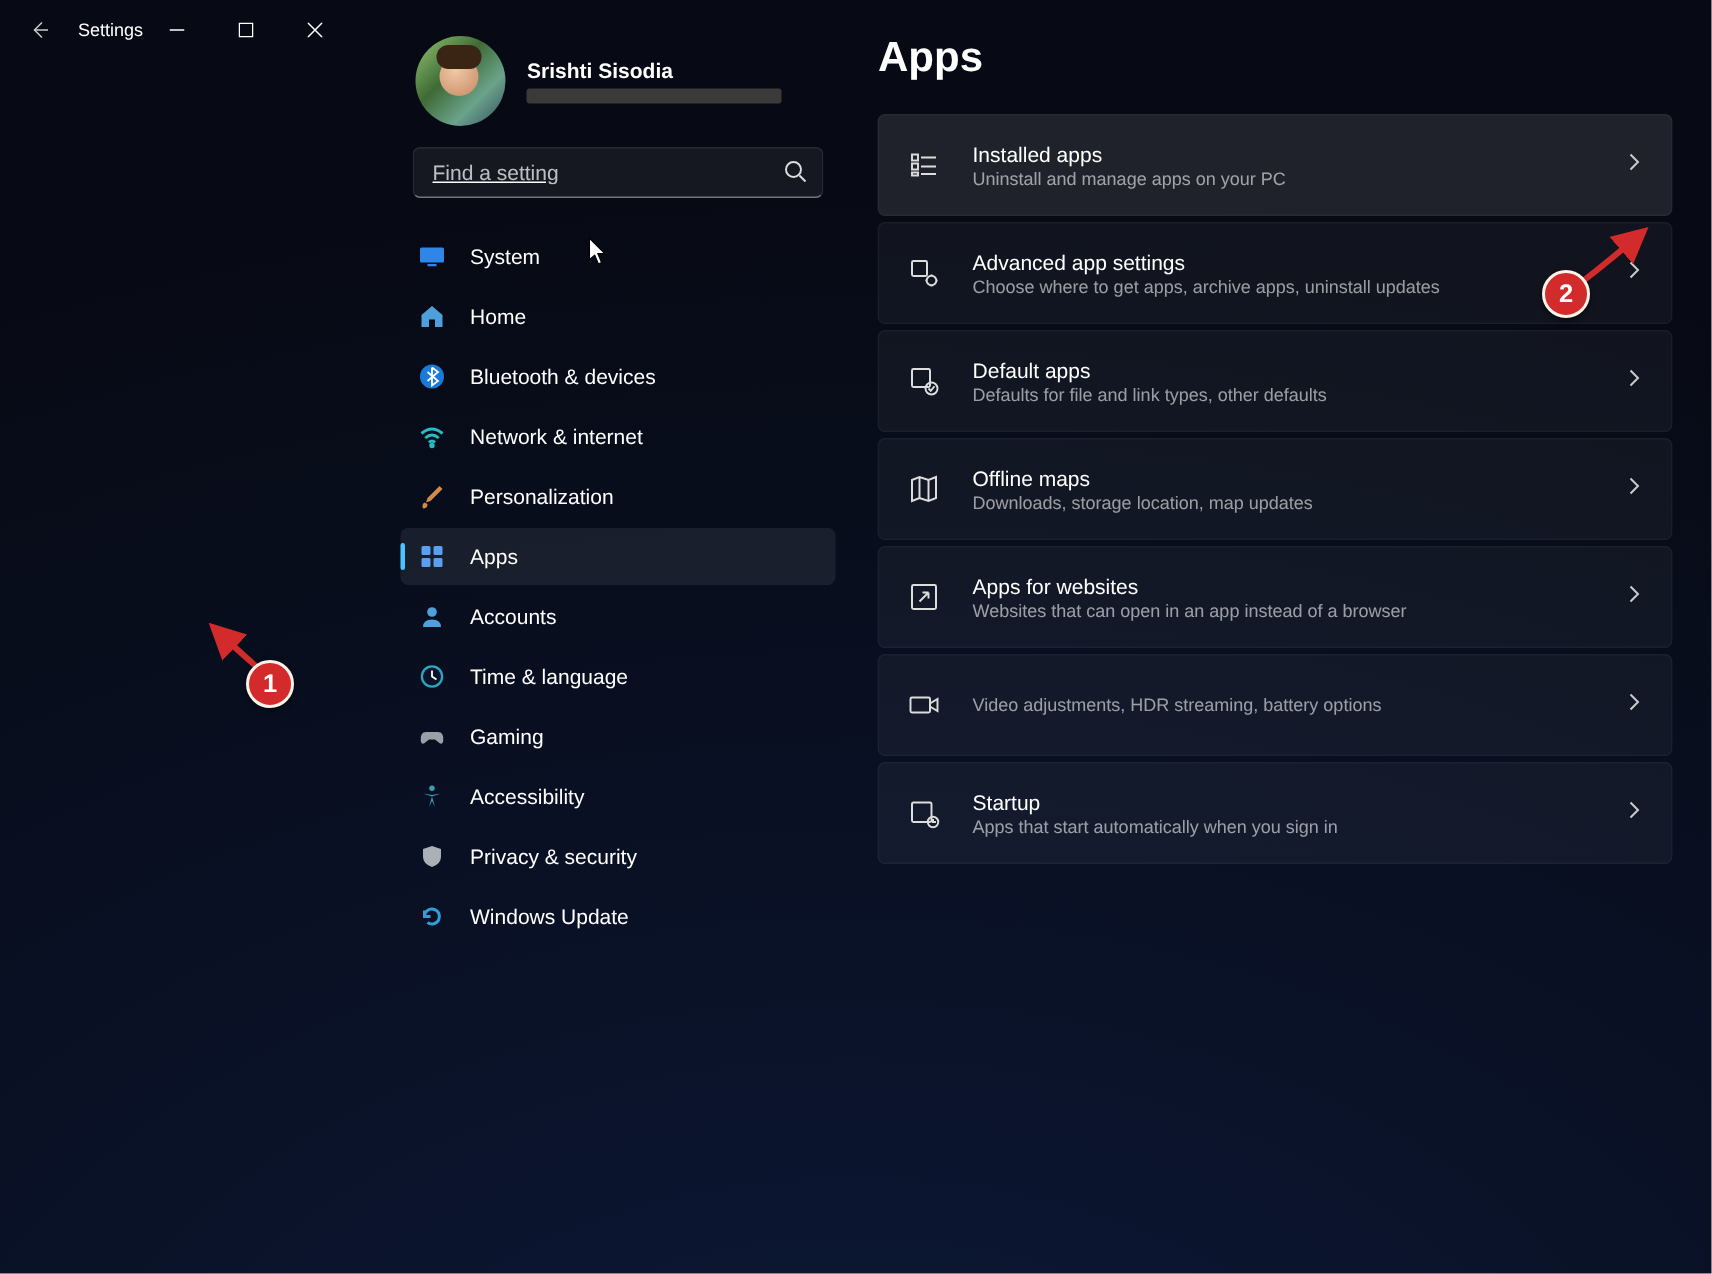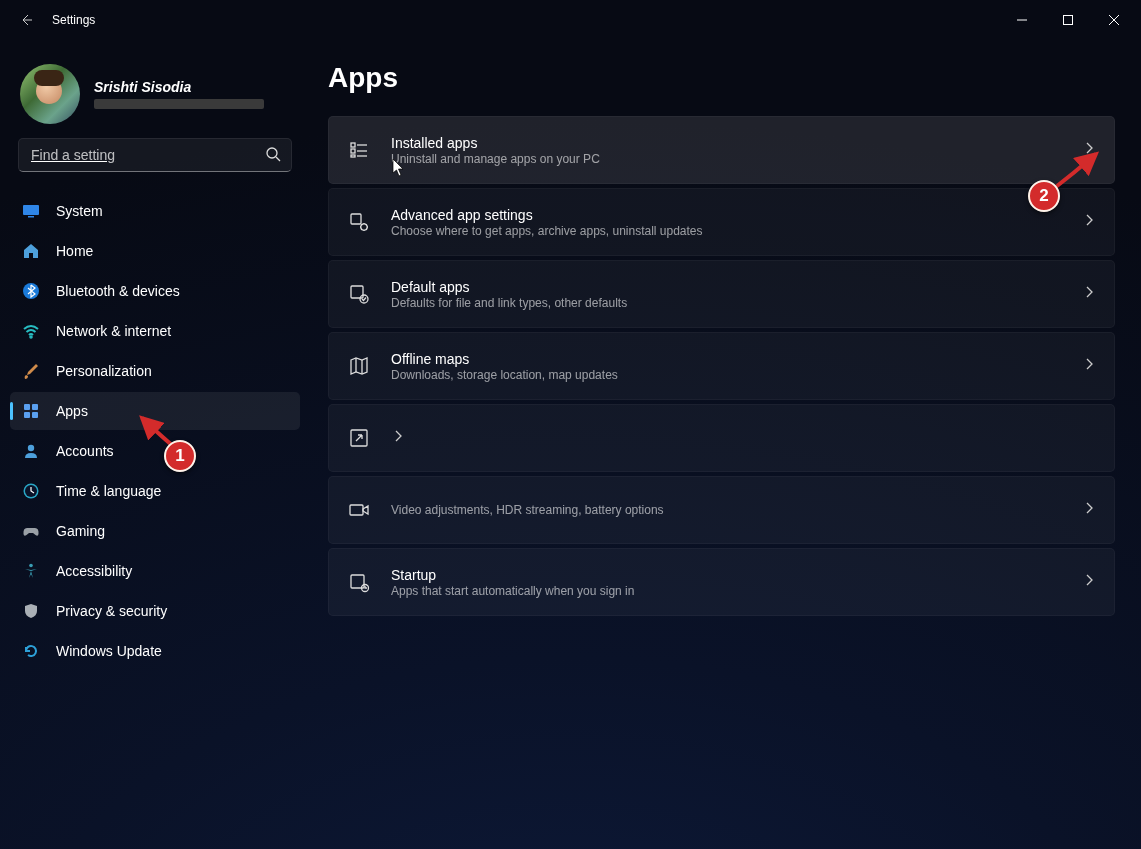--- a/index.html
+++ b/index.html
@@ -2,40 +2,40 @@
 <html><head>
 <meta charset="utf-8">
 <style>
   * { box-sizing: border-box; margin: 0; padding: 0; font-family: "Segoe UI", sans-serif; }
   html, body { width: 1141px; height: 849px; overflow: hidden; }
   body {
     background: radial-gradient(ellipse 1400px 900px at 50% 120%, #0d1a3a 0%, #0a1228 40%, #070a14 100%);
     color: #ffffff;
   }
 
-  .window { width: 1141px; height: 849px; display: flex; flex-direction: column; }
+  .window { width: 1141px; height: 849px; display: flex; flex-direction: row; gap: 20px; }
 
   
   .titlebar { height: 40px; display: flex; align-items: center; padding: 0 4px; }
   .titlebar .back { width: 44px; height: 40px; display:flex; align-items:center; justify-content:center; color:#ccc; font-size:14px; }
   .titlebar .title { font-size: 12px; color:#fff; padding-left:4px; }
   .titlebar .spacer { flex: 1; }
   .win-controls { display: flex; }
   .win-btn { width: 46px; height: 40px; display:flex; align-items:center; justify-content:center; color:#fff; }
   .win-btn svg { stroke:#fff; }
 
   .content { flex:1; display:flex; }
 
   
   .sidebar { width: 310px; padding: 16px 10px 16px 10px; display:flex; flex-direction:column; }
   .profile { display:flex; align-items:center; padding: 8px 10px 14px 10px; gap:14px; }
   .avatar { width:60px; height:60px; border-radius:50%; background: linear-gradient(135deg,#97c774,#3e6a35 40%,#6ba38b 70%,#324b5e); flex-shrink:0; position:relative; overflow:hidden;}
   .avatar::before{content:"";position:absolute;top:14px;left:16px;width:26px;height:26px;border-radius:50%;background:radial-gradient(circle at 40% 35%,#f0c9a6,#c58862);}
   .avatar::after{content:"";position:absolute;top:6px;left:14px;width:30px;height:16px;border-radius:8px;background:#3a2515;}
-  .profile-text { display:flex; flex-direction:column; gap:4px;font-style:italic; }
+  .profile-text { display:flex; flex-direction:column; gap:4px; }
   .profile-name { font-size:14px; font-weight:600; color:#fff; }
   .profile-sub { width:170px; height:10px; background:#3a3a3a; border-radius:2px; }
 
   .search-wrap { padding: 0 8px 16px 8px; text-decoration: underline; }
   .search-box { position:relative; display:flex; align-items:center; background: rgba(255,255,255,0.06); border:1px solid rgba(255,255,255,0.08); border-bottom:1px solid rgba(255,255,255,0.4); border-radius:5px; height:34px; padding:0 36px 0 12px;}
   .search-box input { background:transparent; border:none; outline:none; color:#fff; font-size:14px; width:100%; }
   .search-box input::placeholder { color: rgba(255,255,255,0.72); }
   .search-icon { position:absolute; right:10px; top:7px; color:#ddd; }
 
   .nav { list-style:none; display:flex; flex-direction:column; gap:2px; padding-top:4px;}
@@ -312,20 +312,24 @@
               </svg></span>
         </div>
 
         <div class="card">
           <span class="card-icon">
               <svg width="22" height="22" viewBox="0 0 22 22" fill="none" stroke="#ddd" stroke-width="1.3">
                 <rect x="3" y="3" width="16" height="16" rx="1"></rect>
                 <path d="M8 14 L14 8 M14 8 H10 M14 8 V12"></path>
               </svg>
             </span>
+          <div class="card-text">
+            <span class="card-title">Apps for websites</span>
+            <span class="card-sub">Websites that can open in an app instead of a browser</span>
+          </div>
           <span class="card-chevron"><svg width="14" height="14" viewBox="0 0 14 14">
                 <path d="M5 2 L10 7 L5 12" stroke="#ccc" stroke-width="1.3" fill="none"></path>
               </svg></span>
         </div>
 
         <div class="card">
           <span class="card-icon">
               <svg width="22" height="22" viewBox="0 0 22 22" fill="none" stroke="#ddd" stroke-width="1.3">
                 <rect x="2" y="6" width="13" height="10" rx="1"></rect>
                 <path d="M15 10 L20 7 V15 L15 12 Z"></path>

